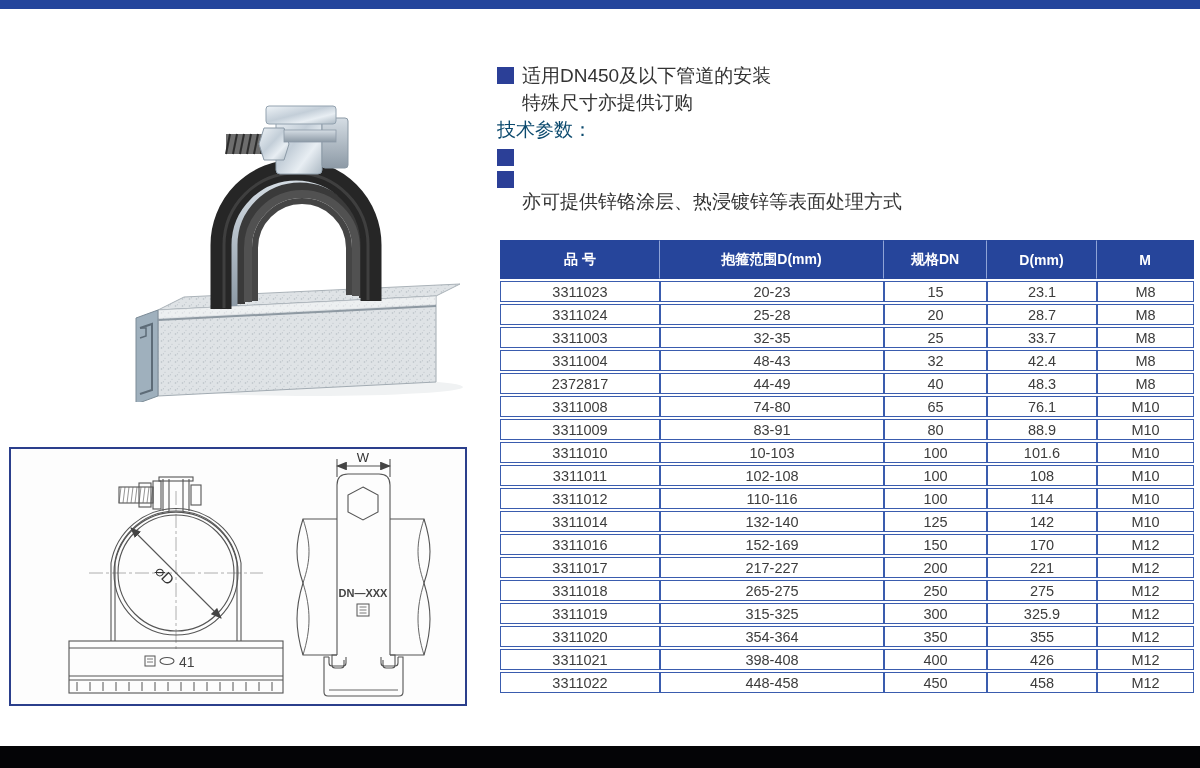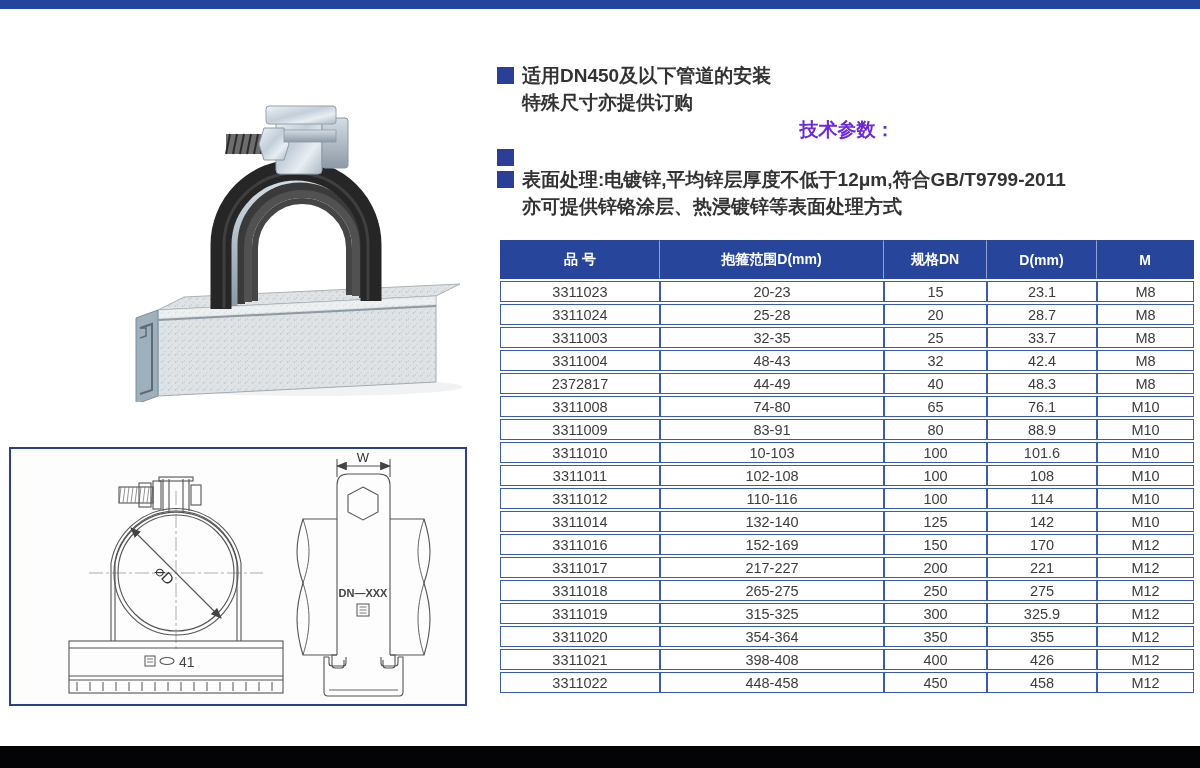--- a/index.html
+++ b/index.html
@@ -9,24 +9,24 @@
     font-family:"Liberation Sans","DejaVu Sans",sans-serif; overflow:hidden; color:#333;
   }
   .top-bar { position:absolute; left:0; top:0; width:1200px; height:9px; background:#24459c; }
   .bottom-bar { position:absolute; left:0; bottom:0; width:1200px; height:22px; background:#040406; }
 
   
   .photo { position:absolute; left:118px; top:52px; width:352px; height:350px; }
 
   
   .info { position:absolute; left:497px; top:62px; width:700px; }
-  .info-line { display:flex; align-items:flex-start; font-size:19px; line-height:27px; color:#333; font-weight:700; }
+  .info-line { display:flex; align-items:flex-start; font-size:19px; line-height:27px; color:#333; font-weight:400; }
   .bullet { flex:0 0 17px; width:17px; height:17px; background:#2b3f97; margin:5px 8px 0 0; }
   .indent { padding-left:25px; }
-  .tech-heading { color:#6d28d9; font-size:19px; line-height:28px; font-weight:700;text-align:center; }
+  .tech-heading { color:#0c4a6e; font-size:19px; line-height:28px; font-weight:400; }
 
   
   .spec-table-wrap { position:absolute; left:500px; top:238px; width:694px; }
   table.spec { width:694px; border-collapse:separate; border-spacing:0 2px; table-layout:fixed; }
   table.spec th {
     background:#26459b; color:#ffffff; font-size:14px; font-weight:600;
     height:39px; text-align:center; border-right:1px solid #8fa3d6; border-top:1px solid #26459b; border-bottom:1px solid #26459b;
   }
   table.spec th:first-child { border-left:1px solid #26459b; }
   table.spec th:last-child { border-right:1px solid #26459b; }
@@ -123,21 +123,20 @@
   </div>
   <div class="info-line indent">
     <span>特殊尺寸亦提供订购</span>
   </div>
   <div class="tech-heading">技术参数：</div>
   <div class="info-line">
     <span class="bullet"></span>
   </div>
   <div class="info-line">
     <span class="bullet"></span>
-    <span>表面处理:电镀锌,平均锌层厚度不低于12μm,符合GB/T9799-2011</span>
   </div>
   <div class="info-line indent">
     <span>亦可提供锌铬涂层、热浸镀锌等表面处理方式</span>
   </div>
 </div>
 
 <div class="spec-table-wrap">
   <table class="spec">
     <colgroup>
       <col style="width:160px">

